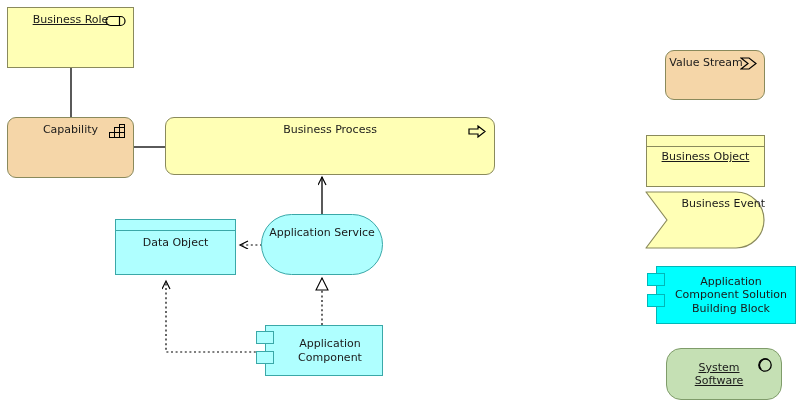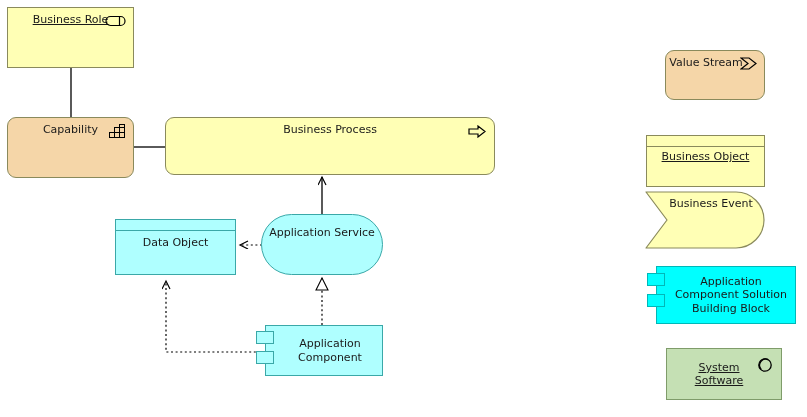--- a/index.html
+++ b/index.html
@@ -181,33 +181,33 @@
   <div class="node rect-sharp" style="left:646px; top:135px; width:119px; height:52px; background:#FFFFB5; border-color:#8A8A5C;">
     <div class="objbar" style="border-bottom:1px solid #8A8A5C;"></div>
     <span class="label" style="padding-top:14px;">Business Object</span>
   </div>
 
   <div style="position:absolute; left:645px; top:191px; width:120px; height:58px;">
     <svg width="120" height="58" viewBox="0 0 120 58" style="position:absolute; left:0; top:0;">
       <path d="M1,1 L91,1 A28,28 0 0 1 91,57 L1,57 L22,29 z" fill="#FFFFB5" stroke="#8A8A5C" stroke-width="1.2" stroke-linejoin="round"></path>
     </svg>
     <span style="position:absolute; left:0; top:0; width:120px; padding-top:6px;
-                 text-align:center; font-size:11px; color:#1a1a1a; padding-left:12px;
+                 text-align:right; font-size:11px; color:#1a1a1a; padding-left:12px;
                  box-sizing:border-box;">Business Event</span>
   </div>
 
   <div class="node center-v" style="left:656px; top:266px; width:140px; height:58px; background:#00FFFF; border:1px solid #00B8B8; padding-left:10px;">
     <span class="label">Application
 Component Solution
 Building Block</span>
   </div>
   <div class="lug" style="left:647px; top:273px; background:#00FFFF; border:1px solid #00B8B8;"></div>
   <div class="lug" style="left:647px; top:294px; background:#00FFFF; border:1px solid #00B8B8;"></div>
 
-  <div class="node center-v rect-sharp" style="left:666px; top:348px; width:116px; height:52px; background:#C5E0B4; border-color:#7F9C6A;">
+  <div class="node center-v rect-sharp" style="left:666px; top:348px; width:116px; height:52px; background:#C5E0B4; border-color:#7F9C6A;border-radius:15px;">
     <span class="label" style="padding-right:10px;">System
 Software</span>
     <svg class="icon" style="right:8px; top:8px;" width="16" height="16" viewBox="0 0 16 16">
       <circle cx="8" cy="8" r="6.2" fill="none" stroke="#000" stroke-width="1.3"></circle>
       <path d="M4.2,12.4 A6.2,6.2 0 0 1 11.3,2.6" fill="none" stroke="#000" stroke-width="1.3"></path>
     </svg>
   </div>
 
 </div>
 

